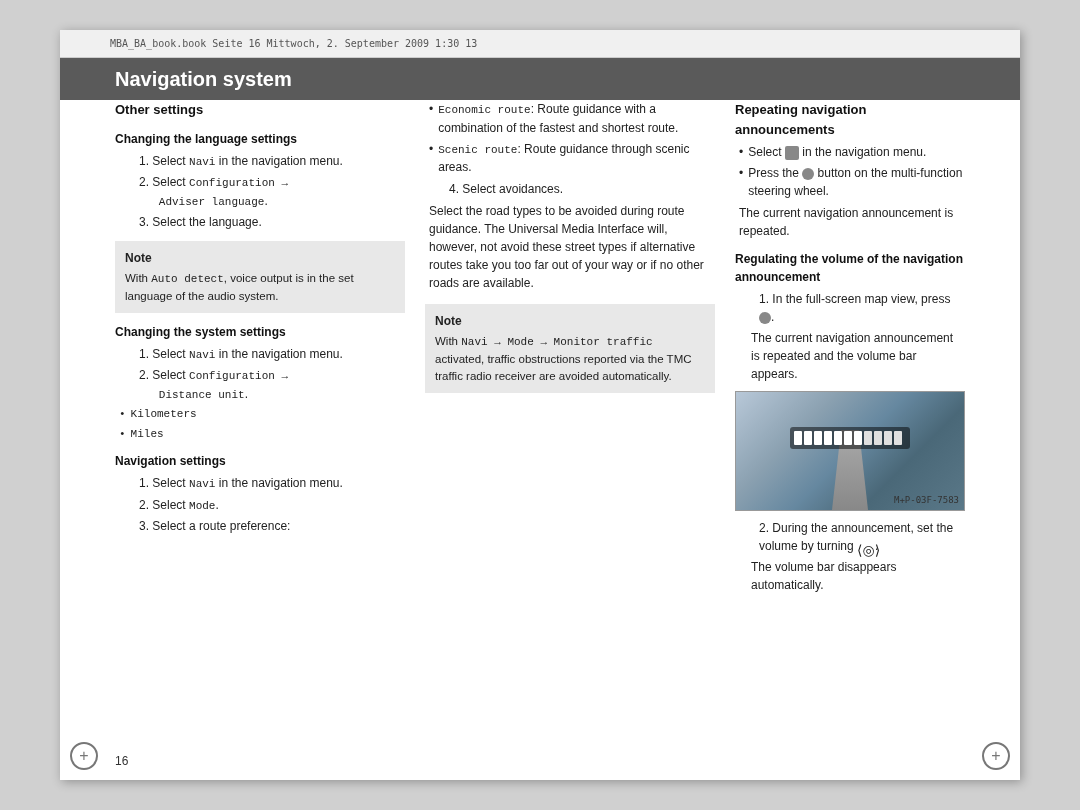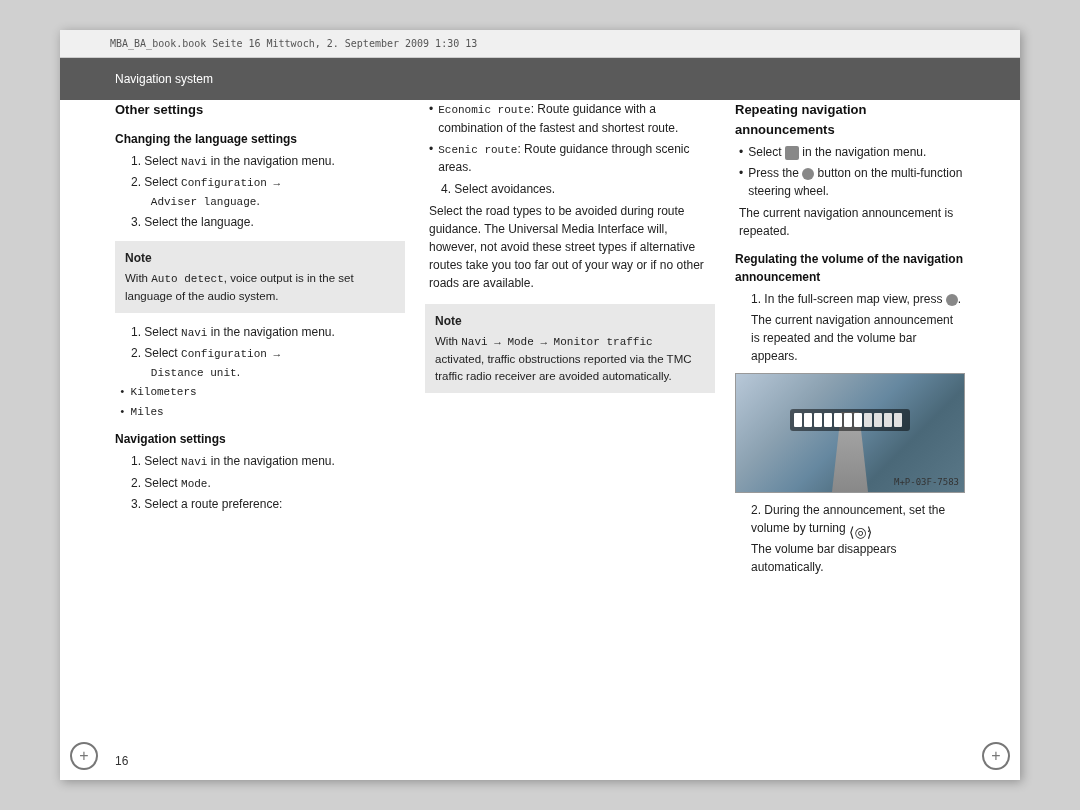--- a/index.html
+++ b/index.html
@@ -71,22 +71,22 @@
       left: 0;
       right: 0;
       height: 42px;
       background: #5a5a5a;
       display: flex;
       align-items: center;
       padding: 0 55px;
     }
 
     .page-header-title {
-      font-size: 12px;
-      font-weight: normal;
+      font-size: 20px;
+      font-weight: bold;
       color: #ffffff;
     }
 
     
     .content-area {
       position: absolute;
       top: 70px;
       left: 55px;
       right: 55px;
       bottom: 40px;
@@ -129,21 +129,21 @@
 
     .subsection-title {
       font-size: 12px;
       font-weight: bold;
       color: #111;
       margin-bottom: 4px;
       margin-top: 10px;
     }
 
     .numbered-item {
-      margin-left: 16px;
+      margin-left: 24px;
       margin-bottom: 3px;
     }
 
     .bullet-item {
       display: flex;
       margin-bottom: 3px;
       margin-left: 4px;
     }
 
     .bullet-item::before {
@@ -265,20 +265,21 @@
       <div class="subsection-title">Changing the language settings</div>
       <div class="numbered-item">1. Select <code>Navi</code> in the navigation menu.</div>
       <div class="numbered-item">2. Select <code>Configuration →<br>&nbsp;&nbsp;&nbsp;Adviser language</code>.</div>
       <div class="numbered-item">3. Select the language.</div>
 
       <div class="note-box">
         <div class="note-title">Note</div>
         <div>With <code>Auto detect</code>, voice output is in the set language of the audio system.</div>
       </div>
 
+      <div class="subsection-title">Changing the system settings</div>
       <div class="numbered-item">1. Select <code>Navi</code> in the navigation menu.</div>
       <div class="numbered-item">2. Select <code>Configuration →<br>&nbsp;&nbsp;&nbsp;Distance unit</code>.</div>
       <div class="bullet-item mono">Kilometers</div>
       <div class="bullet-item mono">Miles</div>
 
       <div class="subsection-title">Navigation settings</div>
       <div class="numbered-item">1. Select <code>Navi</code> in the navigation menu.</div>
       <div class="numbered-item">2. Select <code>Mode</code>.</div>
       <div class="numbered-item">3. Select a route preference:</div>
     </div>

